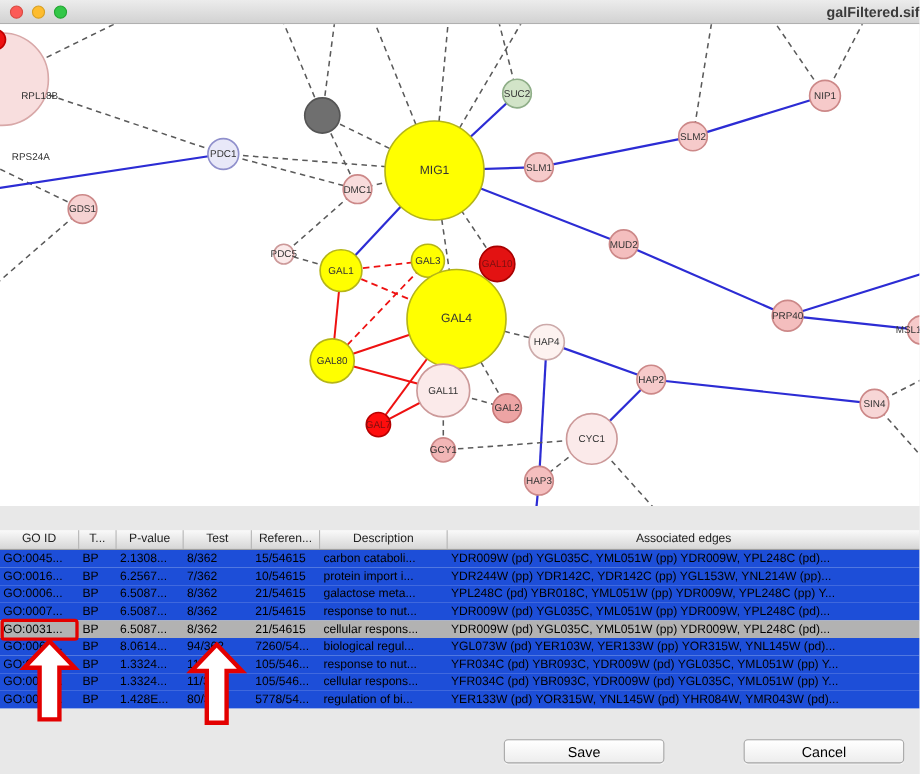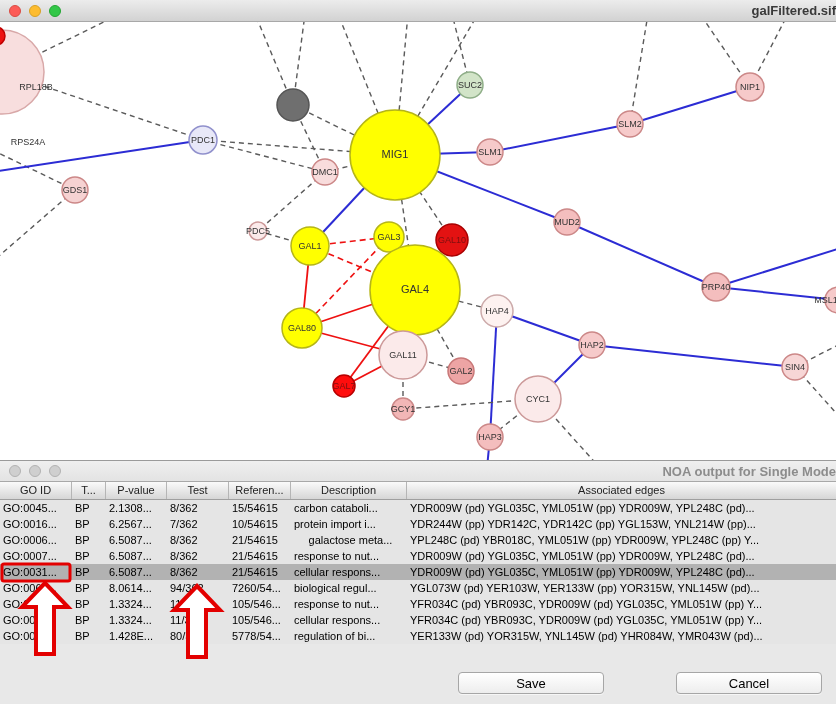--- a/index.html
+++ b/index.html
@@ -29,21 +29,21 @@
   #network-svg{display:block;width:836px;height:438px;}
 
   
   .noa-table{position:absolute;top:22px;left:0;width:836px;}
   .thead{display:flex;height:18px;background:linear-gradient(#fafafa,#d6d6d6);
          border-bottom:1px solid #9f9f9f;}
   .hcell{font-size:11px;color:#222;text-align:center;line-height:17px;
          border-right:1px solid #b5b5b5;overflow:hidden;white-space:nowrap;flex:0 0 auto;}
   .hcell:last-child{border-right:none;}
   .tbody{background:#ffffff;}
-  .trow{display:flex;height:16px;background:#e5e5e5;}
+  .trow{display:flex;height:16px;background:#1d4ed8;}
   .trow.selected{background:#b2b2b2;}
   .tcell{font-size:11px;line-height:16px;padding-left:3px;white-space:nowrap;
          overflow:hidden;color:#000;flex:0 0 auto;}
 
   
   .button-row{position:absolute;top:200px;left:0;width:836px;height:22px;margin-top:12px;}
   .mac-btn{position:absolute;width:146px;height:22px;border:1px solid #a6a6a6;border-radius:4px;
            background:linear-gradient(#ffffff,#ededed);font-family:"Liberation Sans",sans-serif;
            font-size:13px;color:#000;text-align:center;box-shadow:0 1px 0 rgba(255,255,255,.6);}
   #save-btn{left:458px;}
@@ -242,28 +242,20 @@
           </g>
           <g>
             <circle cx="490" cy="415" r="13" fill="#f4bebe" stroke="#cc8888" stroke-width="1.5"></circle>
             <text x="490" y="418" text-anchor="middle" font-size="9" font-family="&quot;Liberation Sans&quot;, sans-serif" fill="#333333">HAP3</text>
           </g>
         </svg>
     </div>
   </section>
 
   <section class="window noa-window">
-    <div class="titlebar inactive">
-      <div class="traffic">
-        <span class="light inactive-light"></span>
-        <span class="light inactive-light"></span>
-        <span class="light inactive-light"></span>
-      </div>
-      <div class="title">NOA output for Single Mode</div>
-    </div>
 
     <div class="noa-table">
       <div class="thead" id="noa-thead">
           <div class="hcell" style="width: 72px;">GO ID</div>
           <div class="hcell" style="width: 34px;">T...</div>
           <div class="hcell" style="width: 61px;">P-value</div>
           <div class="hcell" style="width: 62px;">Test</div>
           <div class="hcell" style="width: 62px;">Referen...</div>
           <div class="hcell" style="width: 116px;">Description</div>
           <div class="hcell" style="width: 429px;">Associated edges</div>
@@ -286,21 +278,21 @@
             <div class="tcell" style="width: 62px;">10/54615</div>
             <div class="tcell" style="width: 116px;">protein import i...</div>
             <div class="tcell" style="width: 429px;">YDR244W (pp) YDR142C, YDR142C (pp) YGL153W, YNL214W (pp)...</div>
           </div>
           <div class="trow">
             <div class="tcell" style="width: 72px;">GO:0006...</div>
             <div class="tcell" style="width: 34px;">BP</div>
             <div class="tcell" style="width: 61px;">6.5087...</div>
             <div class="tcell" style="width: 62px;">8/362</div>
             <div class="tcell" style="width: 62px;">21/54615</div>
-            <div class="tcell" style="width: 116px; text-align: center;">galactose meta...</div>
+            <div class="tcell" style="width: 116px;">galactose meta...</div>
             <div class="tcell" style="width: 429px;">YPL248C (pd) YBR018C, YML051W (pp) YDR009W, YPL248C (pp) Y...</div>
           </div>
           <div class="trow">
             <div class="tcell" style="width: 72px;">GO:0007...</div>
             <div class="tcell" style="width: 34px;">BP</div>
             <div class="tcell" style="width: 61px;">6.5087...</div>
             <div class="tcell" style="width: 62px;">8/362</div>
             <div class="tcell" style="width: 62px;">21/54615</div>
             <div class="tcell" style="width: 116px;">response to nut...</div>
             <div class="tcell" style="width: 429px;">YDR009W (pd) YGL035C, YML051W (pp) YDR009W, YPL248C (pd)...</div>

